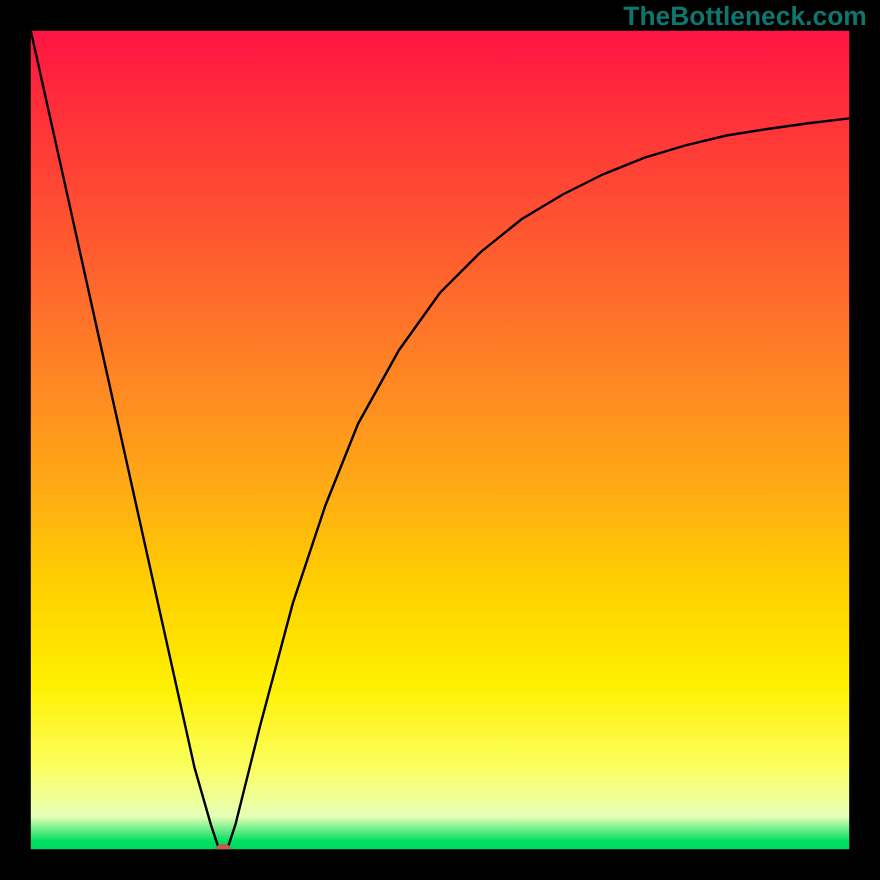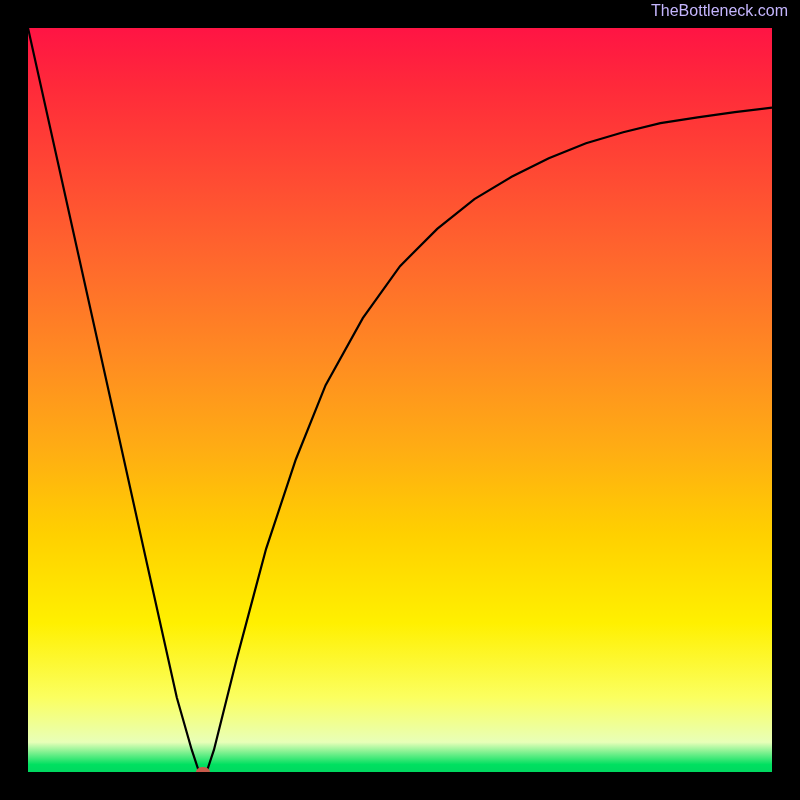--- a/index.html
+++ b/index.html
@@ -16,23 +16,23 @@
     top: 0;
     left: 0;
     width: 800px;
     height: 800px;
     background: #000;
   }
   .watermark {
     position: absolute;
     top: 2px;
     right: 12px;
-    color: #c4b5fd;
-    font-size: 16px;
-    font-weight: 400;
+    color: #0f766e;
+    font-size: 24px;
+    font-weight: 700;
     z-index: 10;
   }
   .plot-area {
     position: absolute;
     
     top: 28px;
     left: 28px;
     width: 744px;   
     height: 744px;
     

